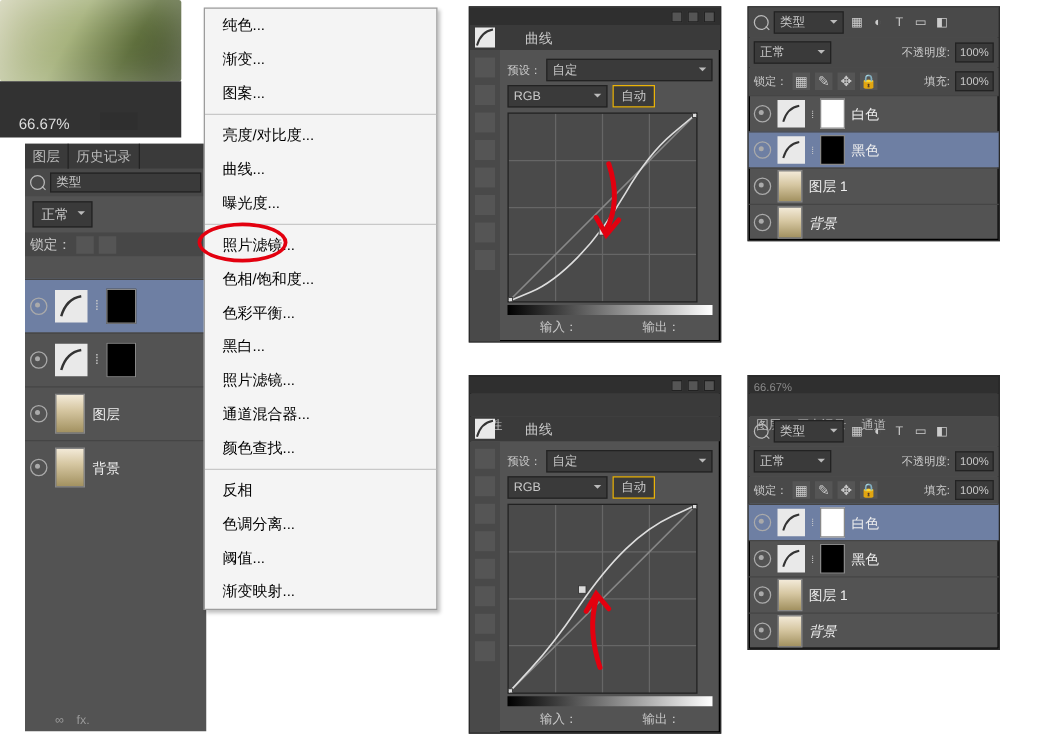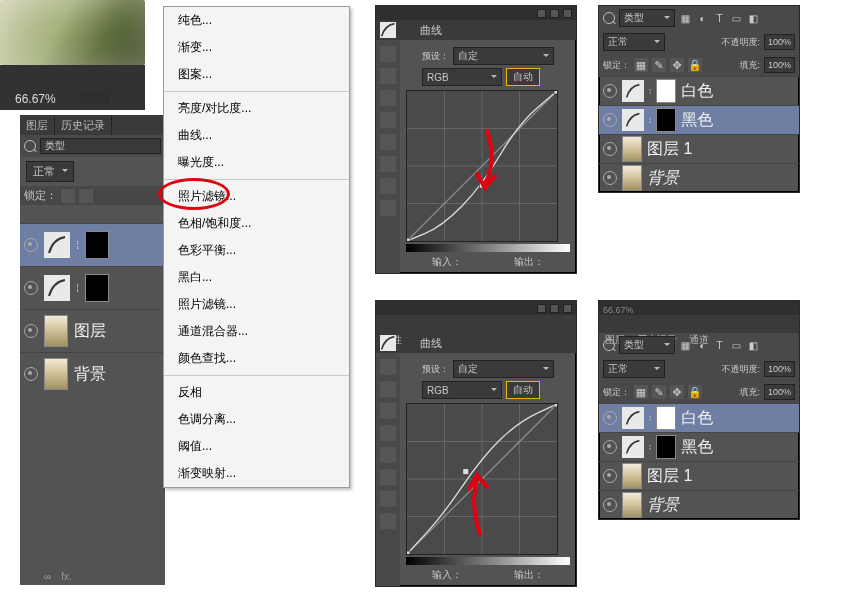--- a/index.html
+++ b/index.html
@@ -28,34 +28,34 @@
   .mini{width:14px;height:14px;background:#555;display:flex;align-items:center;justify-content:center;}
   .layers-list{margin-top:18px;}
   .layer-row{display:flex;align-items:center;height:42px;border-top:1px solid #454545;padding:0 4px;gap:6px;}
   .layer-row.sel{background:#6e7fa3;}
   .eye{width:12px;height:12px;border:1px solid #aaa;border-radius:50%;position:relative;}
   .eye:after{content:"";position:absolute;width:4px;height:4px;background:#aaa;border-radius:50%;left:3px;top:3px;}
   .adj-thumb{width:26px;height:26px;background:#e9e9e9;display:flex;align-items:center;justify-content:center;}
   .adj-thumb svg{width:20px;height:20px;}
   .mask{width:22px;height:26px;background:#000;border:1px solid #888;}
   .portrait{width:22px;height:30px;background:linear-gradient(#f3ead8 0%,#d6c7a2 40%,#a29160 100%);border:1px solid #888;}
-  .lname{color:#eee;font-size:16px;}
+  .lname{color:#eee;font-size:11px;}
   .ps-bottom{position:absolute;bottom:3px;left:24px;display:flex;gap:10px;color:#999;}
   .ps-bottom span{font-size:10px;}
   
   .ctx{position:absolute;left:163px;top:6px;width:185px;background:#f4f4f4;border:1px solid #9c9c9c;box-shadow:2px 2px 3px rgba(0,0,0,.25);}
   .ctx .mi{padding:5px 14px;color:#000;font-size:12px;cursor:default;}
   .ctx .sep{height:1px;background:#c8c8c8;margin:3px 0;}
   .circle-mark{position:absolute;border:3px solid #e3000f;border-radius:50%;pointer-events:none;}
   .c-title{display:flex;align-items:center;height:20px;background:#3a3a3a;padding:0 4px;gap:24px;}
   .c-body{display:flex;}
   .c-tools{width:24px;display:flex;flex-direction:column;align-items:center;gap:6px;padding-top:6px;background:#494949;}
   .tool{width:16px;height:16px;background:#555;}
   .c-main{flex:1;padding:4px 6px;}
-  .rowflex{display:flex;align-items:center;gap:4px;margin:3px 16px;}
+  .rowflex{display:flex;align-items:center;gap:4px;margin:3px 0;}
   .sel-dd{flex:1;height:16px;background:#3a3a3a;border:1px solid #222;display:flex;align-items:center;padding:0 4px;font-size:10px;position:relative;}
   .sel-dd:after{content:"";position:absolute;right:4px;top:6px;border:3px solid transparent;border-top-color:#bbb;}
   .btn{height:16px;padding:0 6px;background:#3a3a3a;border:1px solid #eab308;display:flex;align-items:center;font-size:10px;}
   .curve-box{width:150px;height:150px;background:#4a4a4a;border:1px solid #222;position:relative;margin-top:4px;}
   .grid line{stroke:#666;stroke-width:1;}
   .curve path{stroke:#ddd;stroke-width:1.3;fill:none;}
   .curve .diag{stroke:#888;stroke-dasharray:0;}
   .hnd{fill:#ddd;stroke:#333;stroke-width:.7;}
   .grad{height:8px;margin-top:2px;background:linear-gradient(90deg,#000,#fff);}
   .io{display:flex;justify-content:space-around;font-size:10px;margin-top:3px;}

